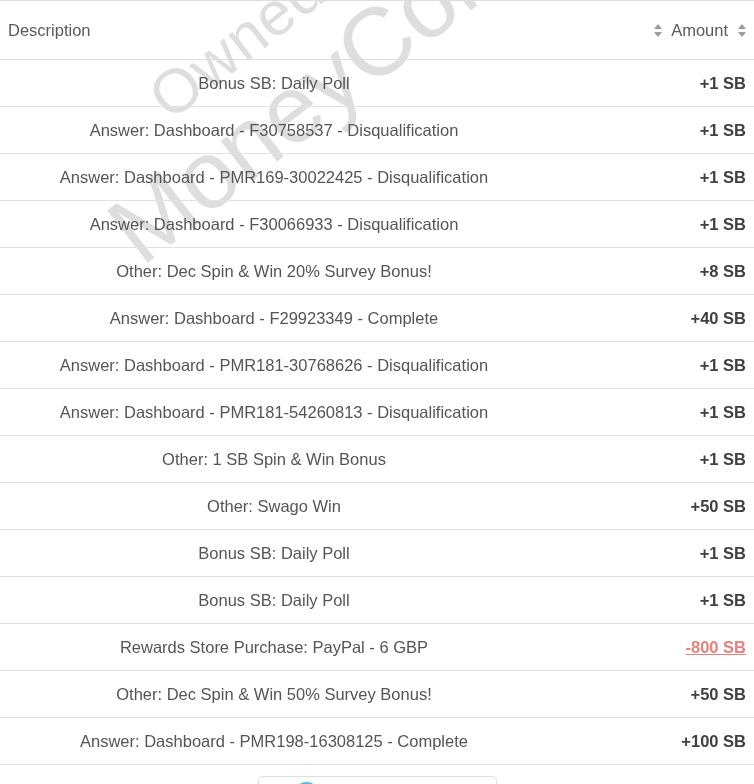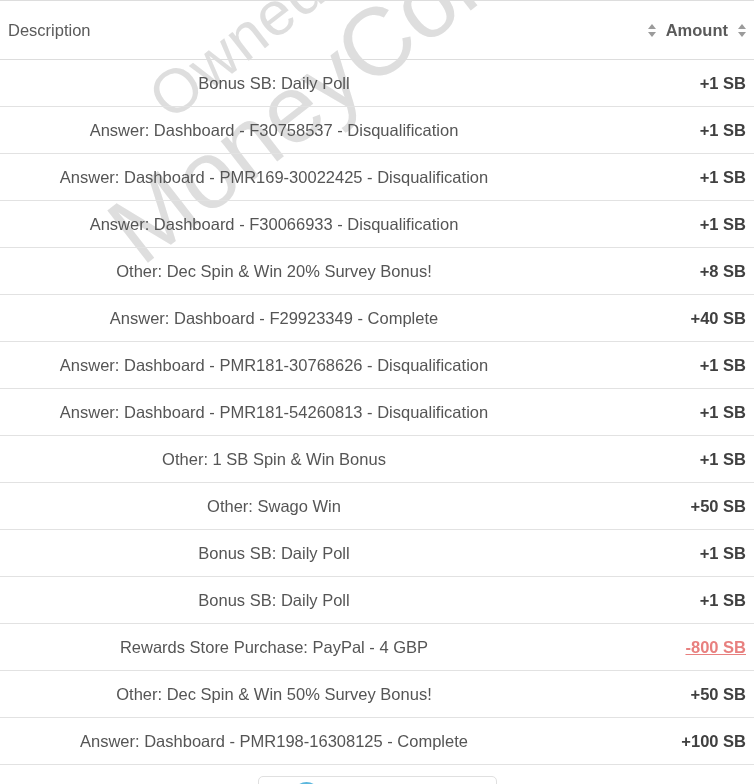--- a/index.html
+++ b/index.html
@@ -90,21 +90,20 @@
     padding-right: 9px;
     width: 190px;
   }
   .th-inner {
     display: flex;
     align-items: center;
     gap: 9px;
   }
   .th-inner.right {
     justify-content: flex-end;
-    font-weight: bold;
   }
   .sort-icon {
     display: inline-flex;
     flex-direction: column;
     align-items: center;
     justify-content: center;
     width: 9px;
     height: 16px;
     gap: 3px;
     flex: 0 0 auto;
@@ -277,21 +276,21 @@
           </tr>
           <tr>
             <td class="cell-desc">Bonus SB: Daily Poll</td>
             <td class="cell-amt positive">+1 SB</td>
           </tr>
           <tr>
             <td class="cell-desc">Bonus SB: Daily Poll</td>
             <td class="cell-amt positive">+1 SB</td>
           </tr>
           <tr>
-            <td class="cell-desc">Rewards Store Purchase: PayPal - 4 GBP</td>
+            <td class="cell-desc">Rewards Store Purchase: PayPal - 6 GBP</td>
             <td class="cell-amt negative">-800 SB</td>
           </tr>
           <tr>
             <td class="cell-desc">Other: Dec Spin &amp; Win 50% Survey Bonus!</td>
             <td class="cell-amt positive">+50 SB</td>
           </tr>
           <tr>
             <td class="cell-desc">Answer: Dashboard - PMR198-16308125 - Complete</td>
             <td class="cell-amt positive">+100 SB</td>
           </tr>

